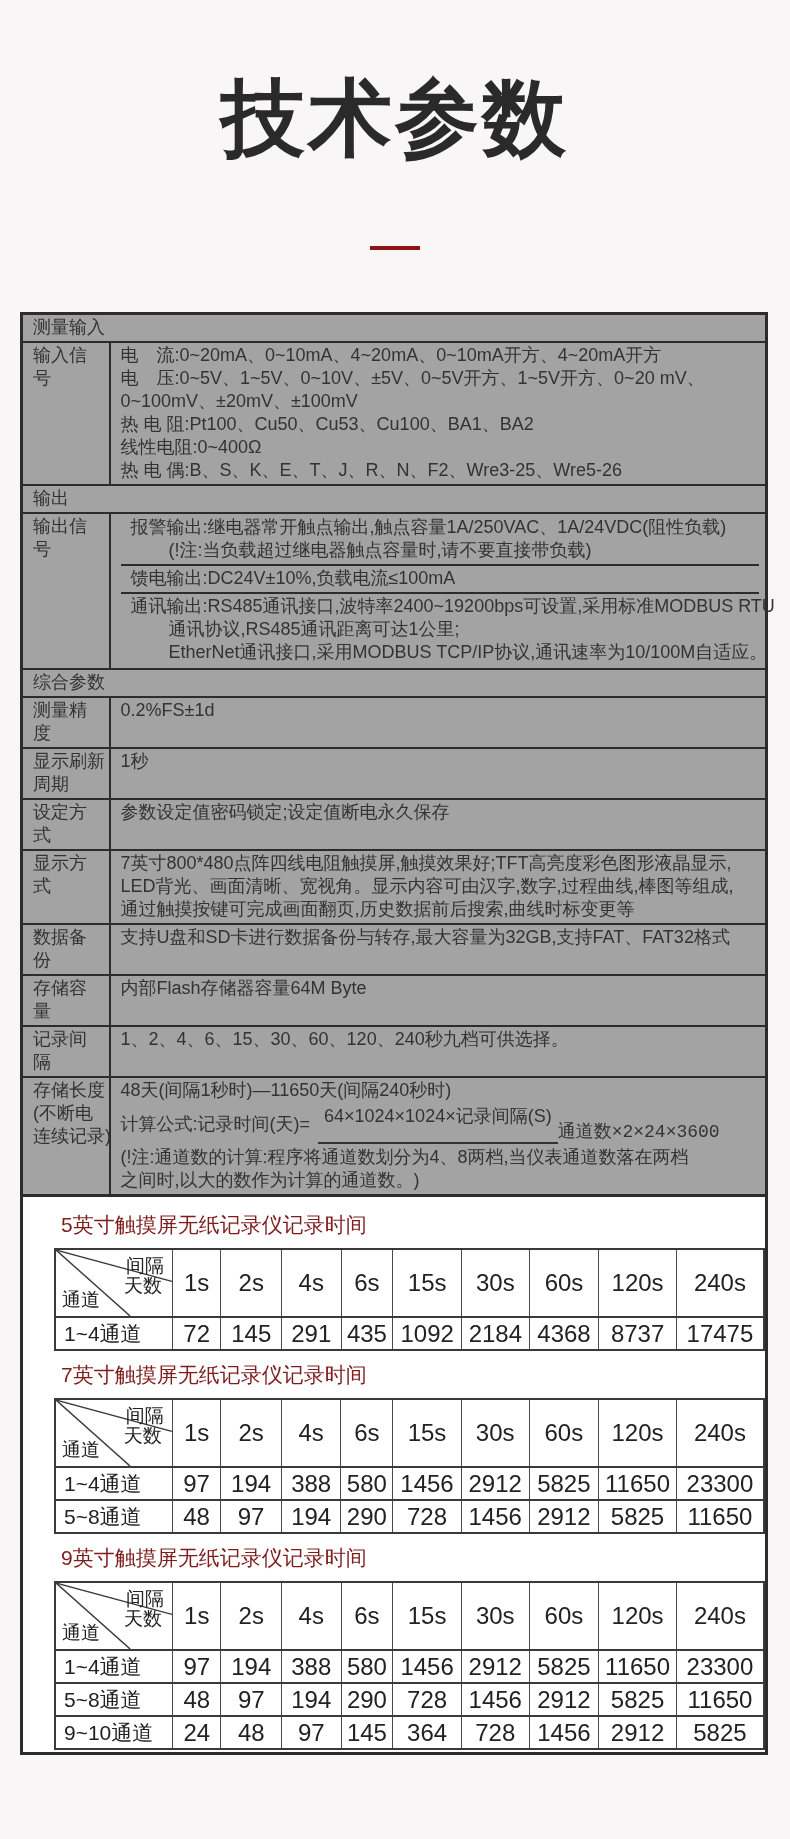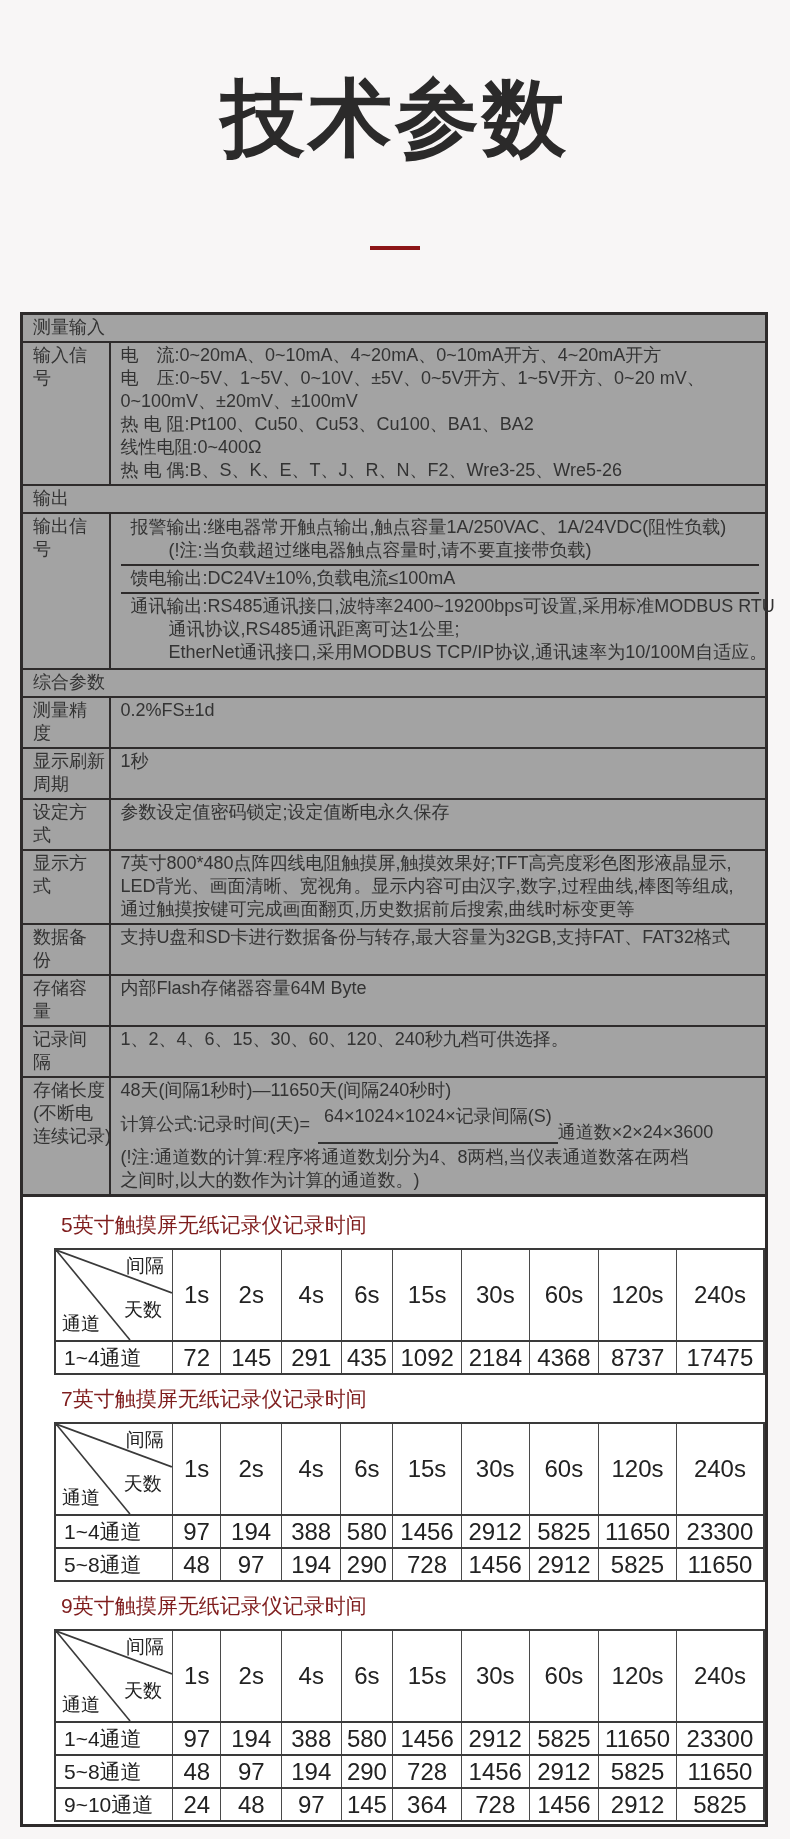--- a/index.html
+++ b/index.html
@@ -28,35 +28,35 @@
   }
   td.lbl{padding-left:10px;}
   .ln{white-space:nowrap;}
   .indent{padding-left:38px;}
   td.subwrap{padding:0;}
   .sub{padding:1px 6px 2px 10px;}
   .sub + .sub{border-top:2px solid #2e2b2b;}
   .formula-line{display:flex;align-items:center;margin:3px 0 2px;white-space:nowrap;}
   .frac{display:inline-flex;text-align:left;margin-left:8px;}
   .frac .num{border-bottom:2px solid #333;padding:0 6px 1px;}
-  .frac .den{padding-top:16px;}
+  .frac .den{padding-top:16px;font-family:Liberation Mono, monospace;}
 
   
   .tables-box{
     width:742px;margin:-3px 0 0 20px;border:3px solid #2e2b2b;
     background:#fff;padding:4px 0 2px 0;
   }
   .block-title{font-size:21px;color:#7f1d1d;margin:10px 0 9px 38px;font-weight:normal;}
   table.rec{
     border-collapse:collapse;table-layout:fixed;
     margin-left:31px;border:2px solid #3a3a3a;background:#fff;
     color:#222;
   }
   table.rec th,table.rec td{border:1px solid #4a4a4a;padding:0;}
-  table.rec thead tr{height:92px;border-radius:17px;}
+  table.rec thead tr{height:68px;border-radius:17px;}
   table.rec thead th{border-bottom:2px solid #3a3a3a;font-weight:normal;font-size:24px;}
   table.rec tbody tr{height:33px;}
   table.rec tbody td{font-size:24px;text-align:center;border-bottom:2px solid #3a3a3a;}
   table.rec tbody td.chan{font-size:21px;text-align:left;padding-left:8px;}
   th.diag{position:relative;padding:0;}
   th.diag svg{position:absolute;left:0;top:0;width:100%;height:100%;}
   th.diag .dlbl{position:absolute;font-size:19px;font-weight:normal;color:#222;}
   .dlbl.interval{top:3px;right:8px;}
   .dlbl.days{bottom:17px;right:10px;}
   .dlbl.chan{left:6px;bottom:3px;}

